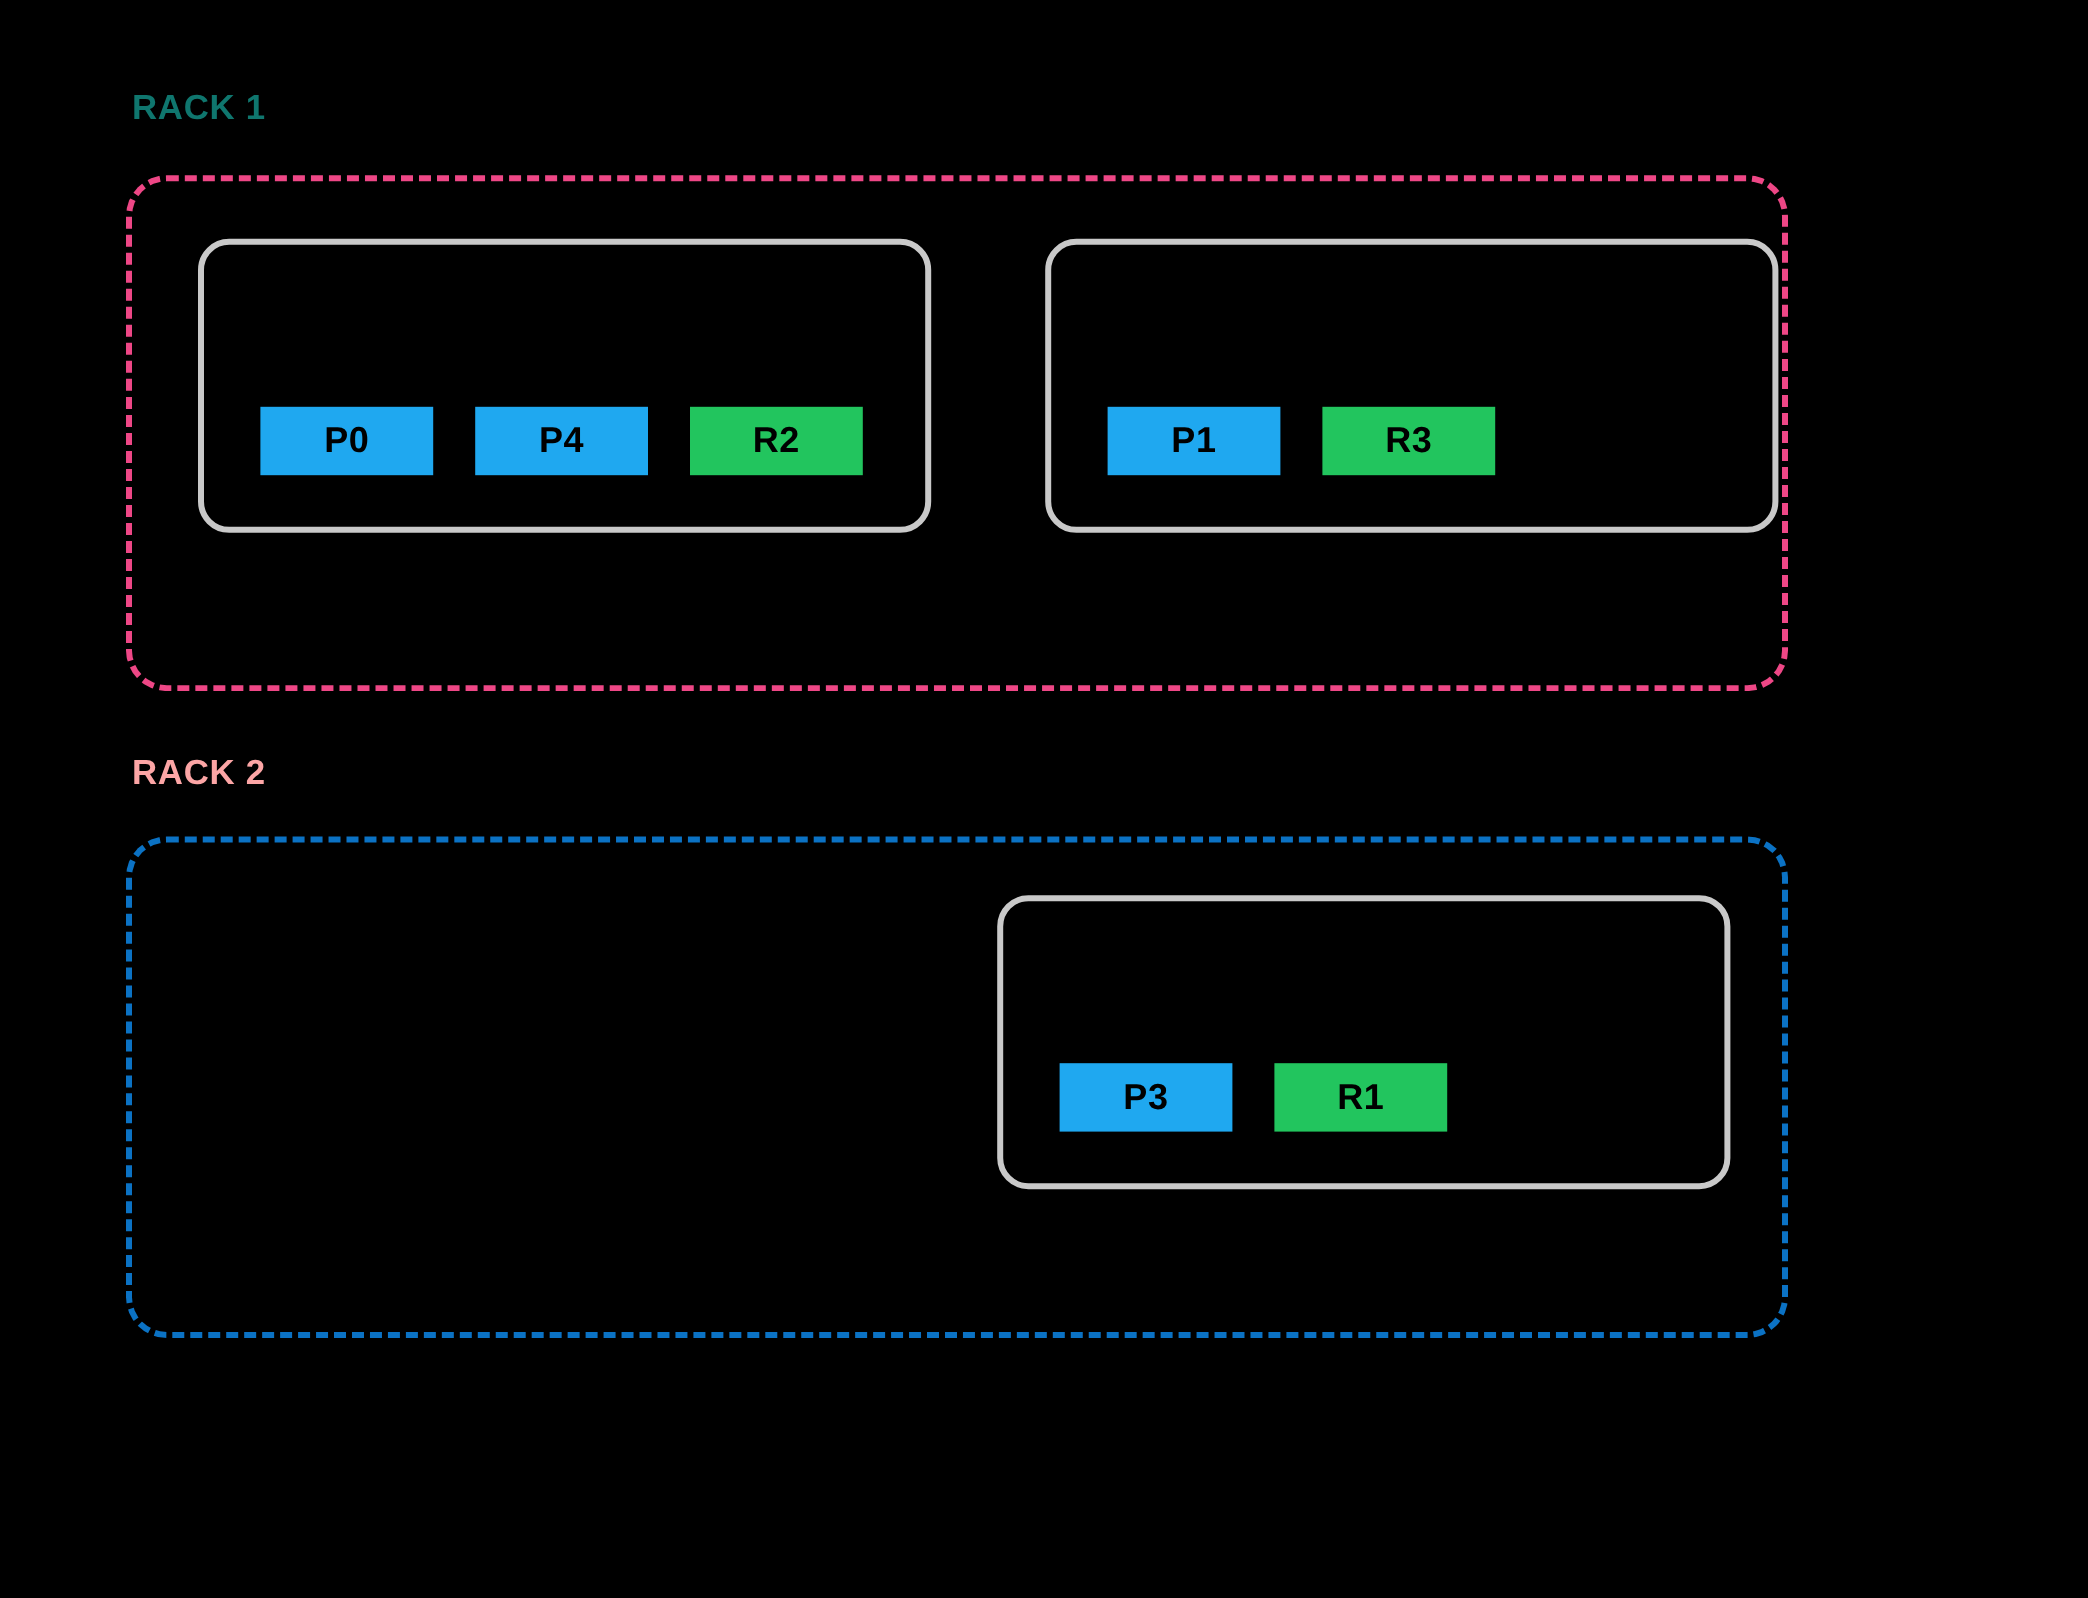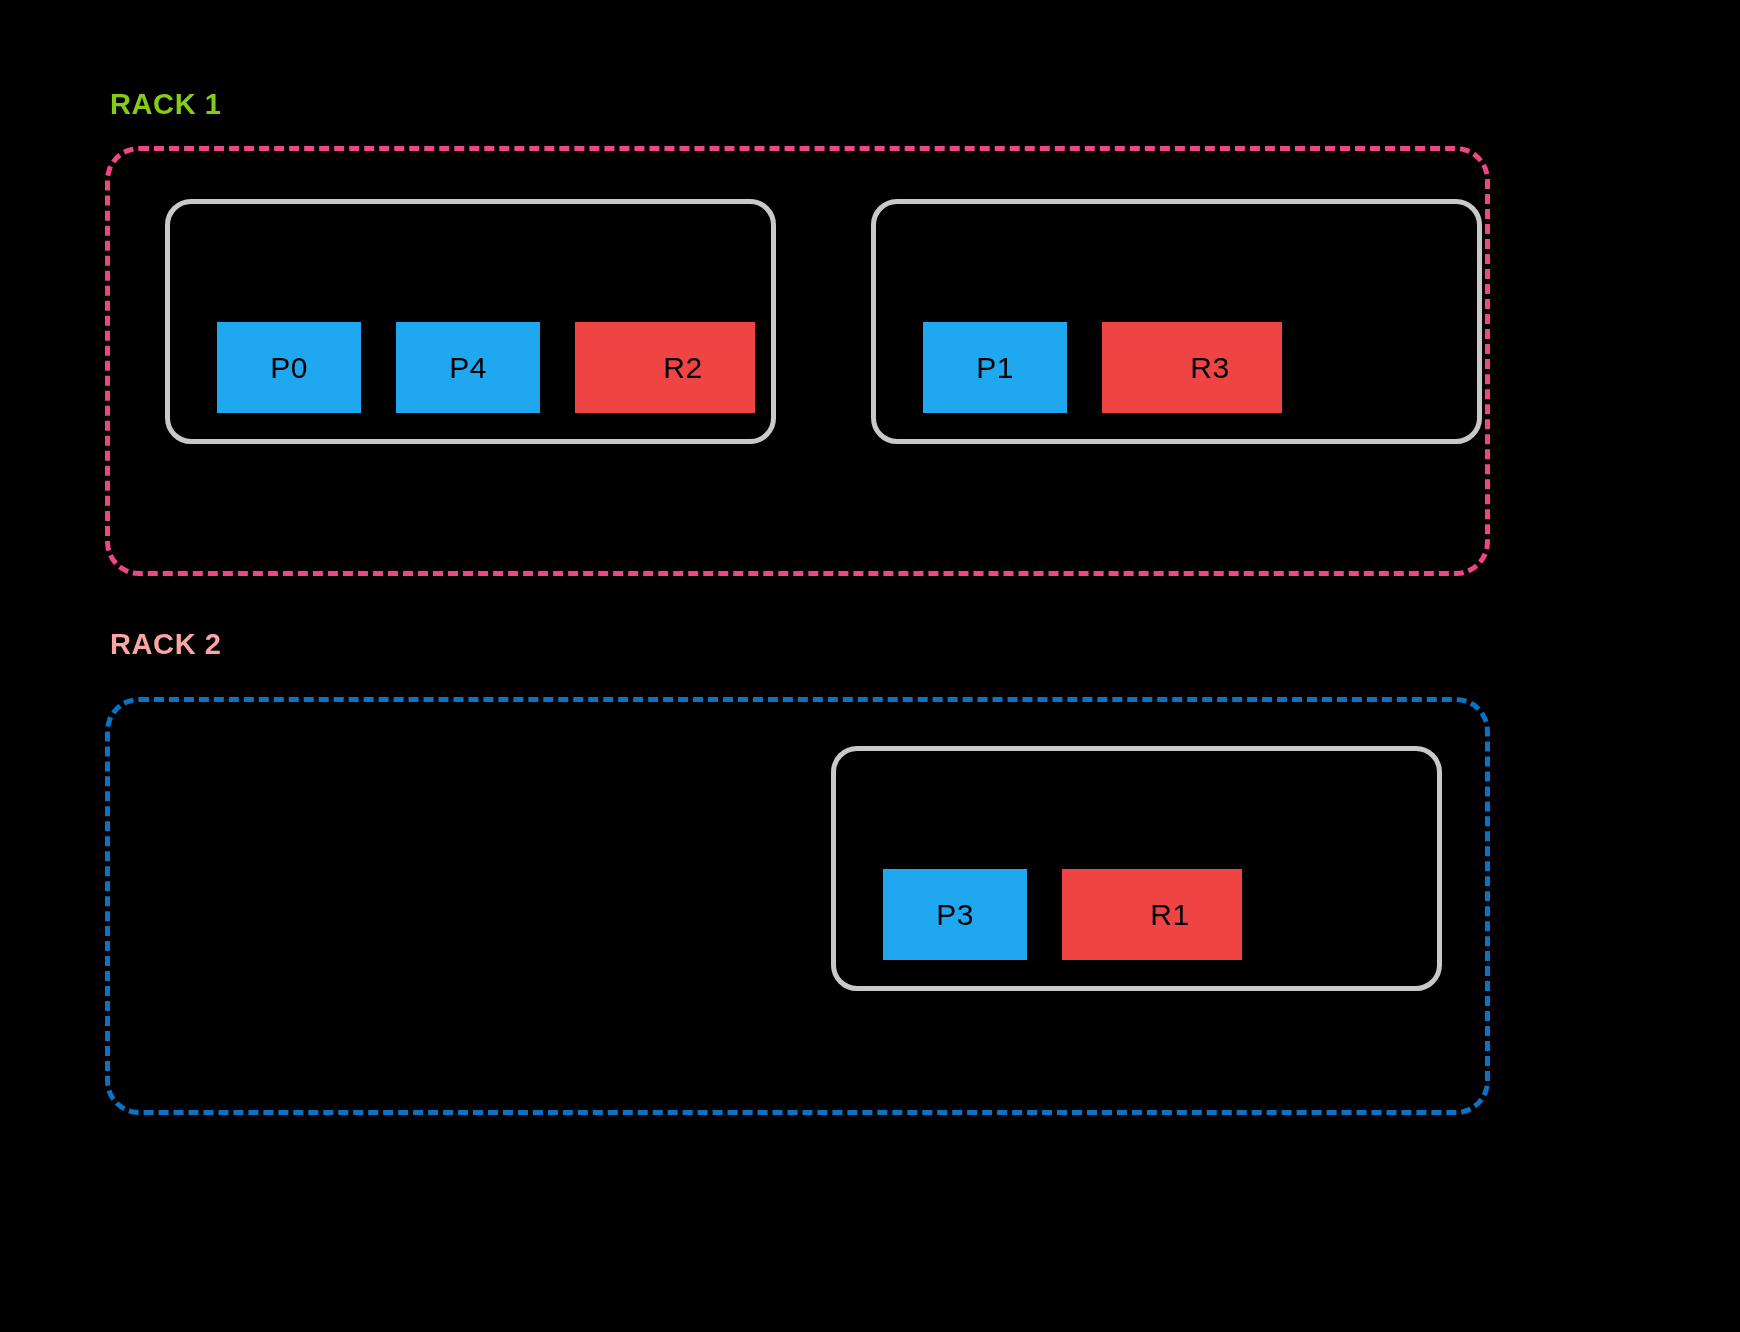--- a/index.html
+++ b/index.html
@@ -36,21 +36,21 @@
   .rack-box {
     position: absolute;
     box-sizing: border-box;
     border-style: dashed;
     border-width: 5px;
     border-radius: 34px;
     background: transparent;
   }
 
   
-  #rack-1 .rack-label { left: 110px; top: 90px; color: #84cc16; }
+  #rack-1 .rack-label { left: 110px; top: 76px; color: #0f766e; }
   #rack-1 .rack-box {
     left: 105px; top: 146px;
     width: 1385px; height: 430px;
     border-color: #ee4786;
   }
 
   
   #rack-2 .rack-label { left: 110px; top: 630px; color: #fca5a5; }
   #rack-2 .rack-box {
     left: 105px; top: 697px;
@@ -81,33 +81,33 @@
   
   #node-1 { left: 165px; top: 199px; width: 611px; height: 245px; }
   #node-2 { left: 831px; top: 199px; width: 611px; height: 245px; margin-left: 40px; }
   
   #node-3 { left: 165px; top: 757px; width: 611px; height: 245px; }
   #node-4 { left: 831px; top: 746px; width: 611px; height: 245px; }
 
   
   .chip {
     width: 144px;
-    height: 91px;
+    height: 57px;
     display: flex;
     align-items: center;
     justify-content: center;
     font-size: 30px;
-    font-weight: 400;
+    font-weight: 700;
     color: #000000;
     letter-spacing: 0.5px;
     line-height: 1;
     flex: 0 0 auto;
   }
   .chip.primary { background: #1fa8f0; }
-  .chip.replica { background: #ef4444; padding-left: 36px; }
+  .chip.replica { background: #22c55e; }
 </style>
 </head>
 <body>
 
 <div class="canvas">
 
   <div class="rack" id="rack-1">
     <div class="rack-label">RACK 1</div>
     <div class="rack-box"></div>
   </div>

